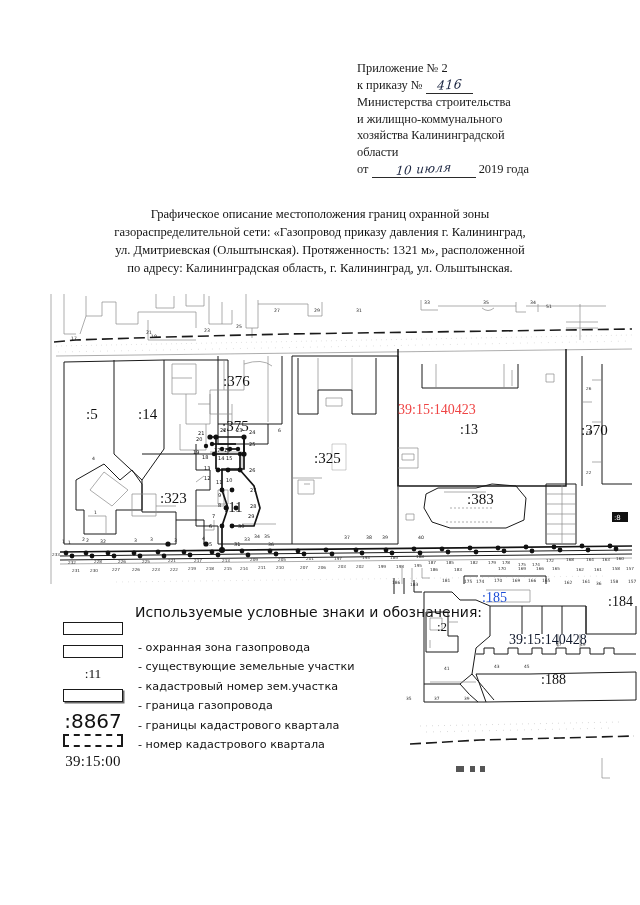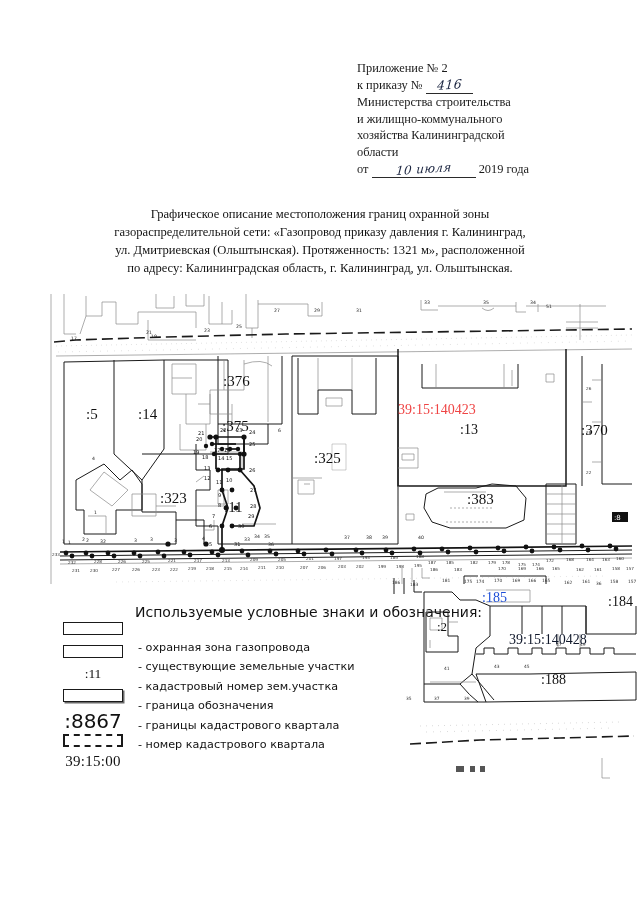--- a/index.html
+++ b/index.html
@@ -602,19 +602,19 @@
       </div>
       <div class="sym">
         <div class="sym-text t3" style="top:1px;">39:15:00</div>
       </div>
     </div>
 
     <div class="legend-rows">
       <div class="legend-row">- охранная зона газопровода</div>
       <div class="legend-row">- существующие земельные участки</div>
       <div class="legend-row">- кадастровый номер зем.участка</div>
-      <div class="legend-row">- граница обозначения</div>
+      <div class="legend-row">- граница газопровода</div>
       <div class="legend-row">- границы кадастрового квартала</div>
       <div class="legend-row">- номер кадастрового квартала</div>
     </div>
   </div>
 
 </div>
 
 </body></html>

